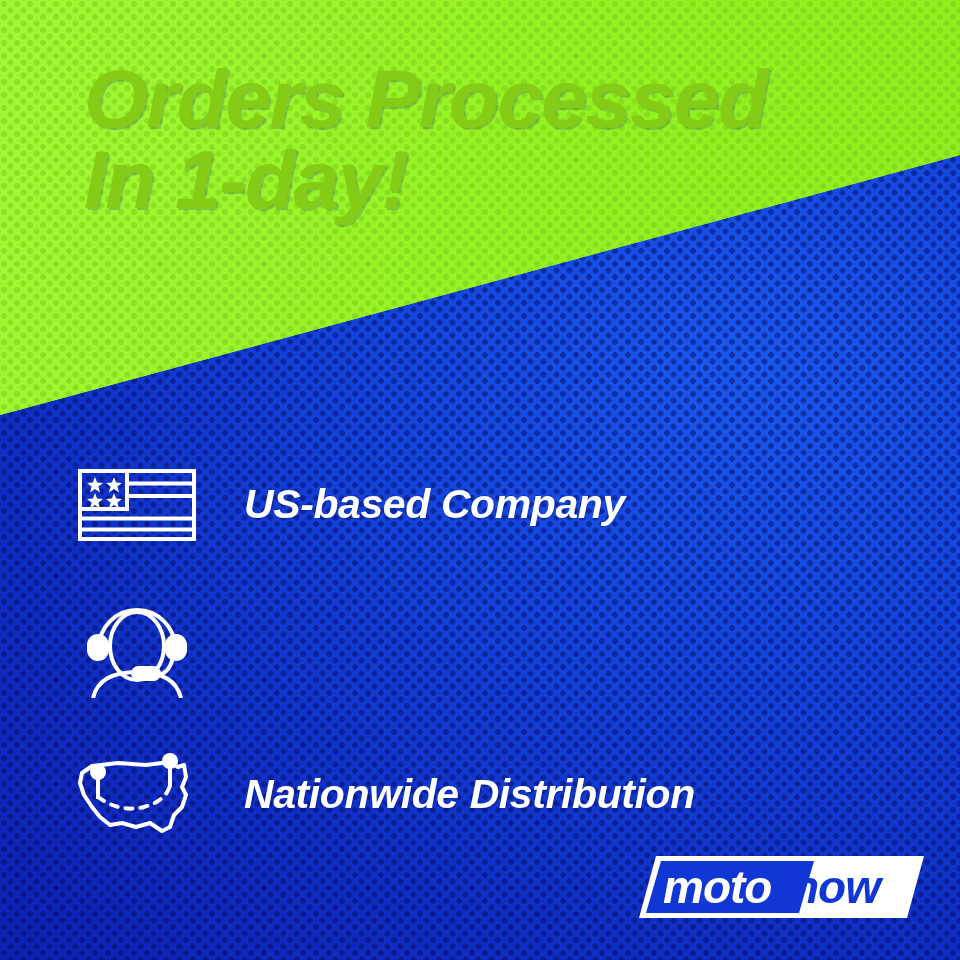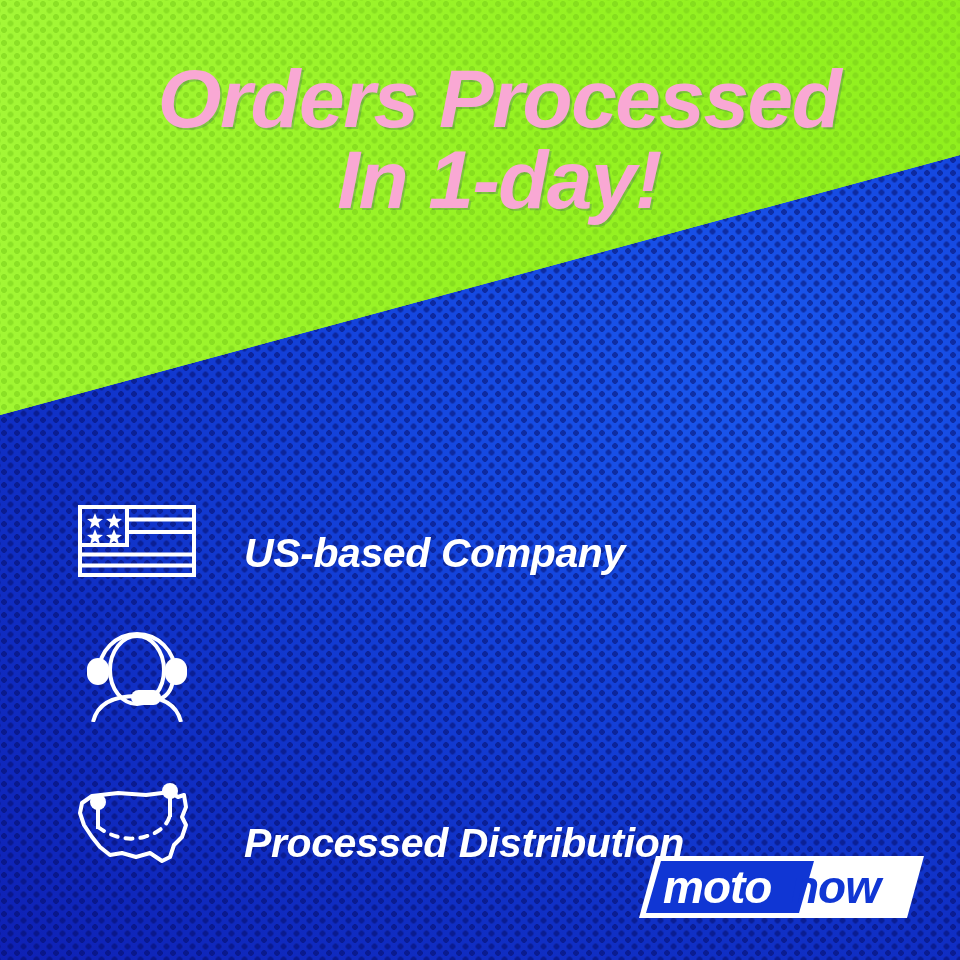--- a/index.html
+++ b/index.html
@@ -61,43 +61,42 @@
     background-size: 13px 13px, 13px 13px;
     background-position: 0 0, 6.5px 6.5px;
   }
 
   
   .headline {
     position: absolute;
     left: 84px;
     top: 58px;
     width: 830px;
-    color: #f9a8d4;
+    color: #84cc16;
     font-size: 82px;
     font-weight: 700;
     font-style: italic;
     line-height: 0.99;
     letter-spacing: -1.5px;
     white-space: pre-line;
     text-shadow: 2px 2px 0 rgba(20,26,150,0.20);
-    text-align: center;
   }
 
   
   .features {
     position: absolute;
     left: 0;
     top: 432px;
     width: 960px;
   }
   .feature-row {
     position: relative;
     height: 145px;
     display: flex;
-    align-items: flex-end;
+    align-items: center;
   }
   .feature-icon {
     width: 126px;
     min-width: 126px;
     margin-left: 74px;
     display: flex;
     align-items: center;
     justify-content: center;
   }
   .feature-label {
@@ -189,21 +188,21 @@
 
           <path d="M24 44 q22 16 46 10 q22 -6 26 -22" fill="none" stroke="#ffffff" stroke-width="4" stroke-linecap="round" stroke-dasharray="7 8"></path>
 
           <line x1="24" y1="46" x2="24" y2="24" stroke="#ffffff" stroke-width="4"></line>
           <circle cx="24" cy="19" r="8" fill="#ffffff"></circle>
 
           <line x1="96" y1="34" x2="96" y2="12" stroke="#ffffff" stroke-width="4"></line>
           <circle cx="96" cy="8" r="8" fill="#ffffff"></circle>
         </svg>
       </div>
-      <div class="feature-label">Processed Distribution</div>
+      <div class="feature-label">Nationwide Distribution</div>
     </div>
 
   </div>
 
   <div class="logo">
     <svg width="285" height="70" viewBox="0 0 285 70" aria-hidden="true">
       <defs>
         <clipPath id="logoClip">
           <polygon points="17,4 285,4 268,66 0,66"></polygon>
         </clipPath>

